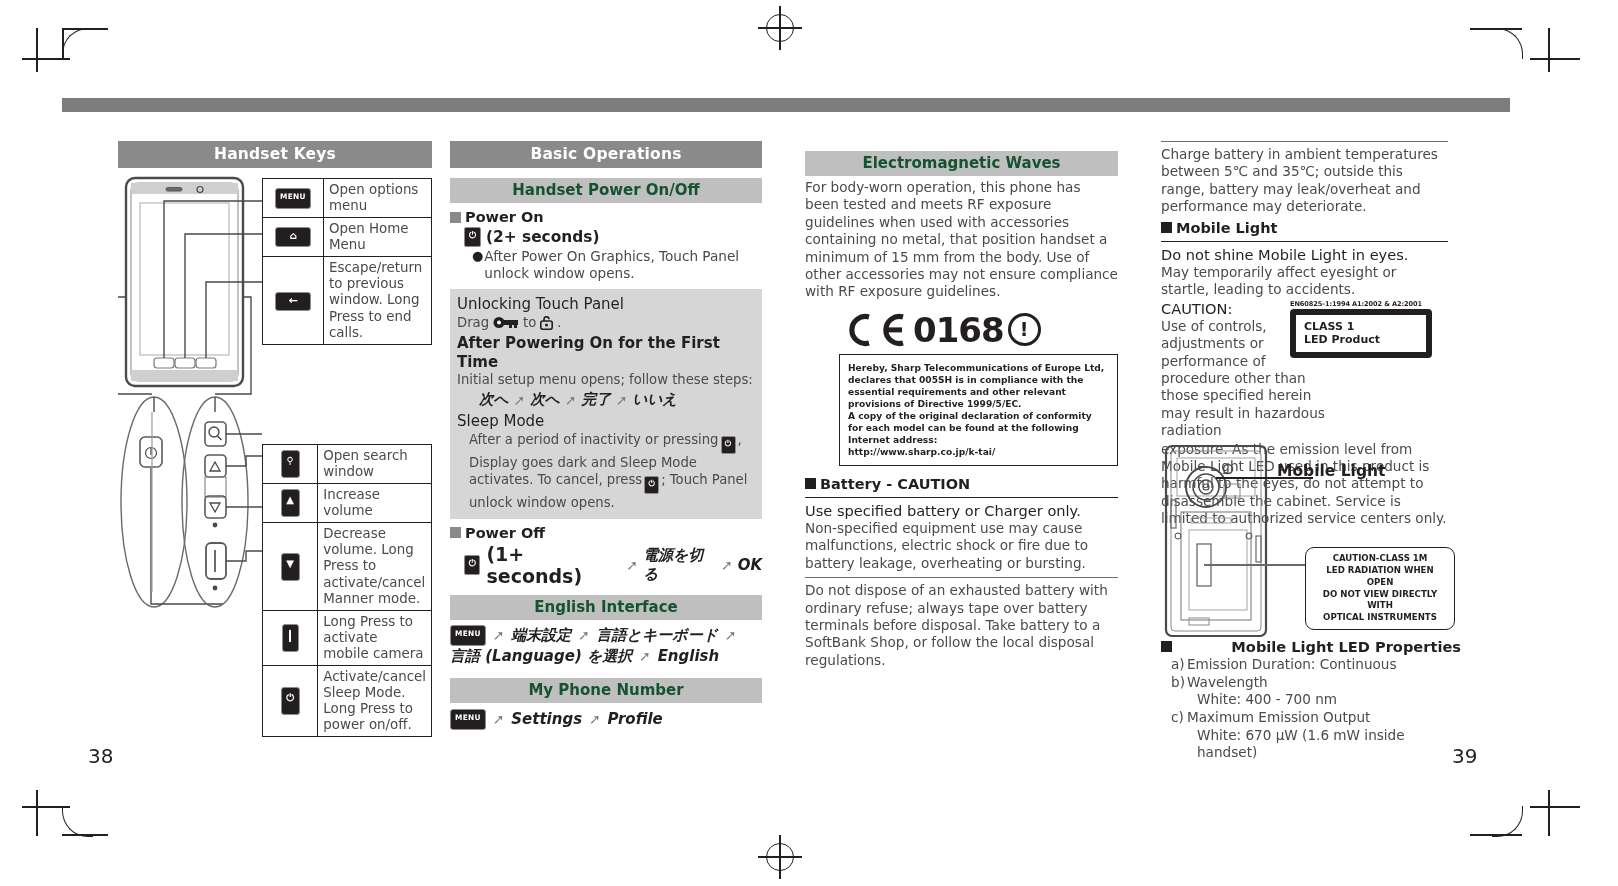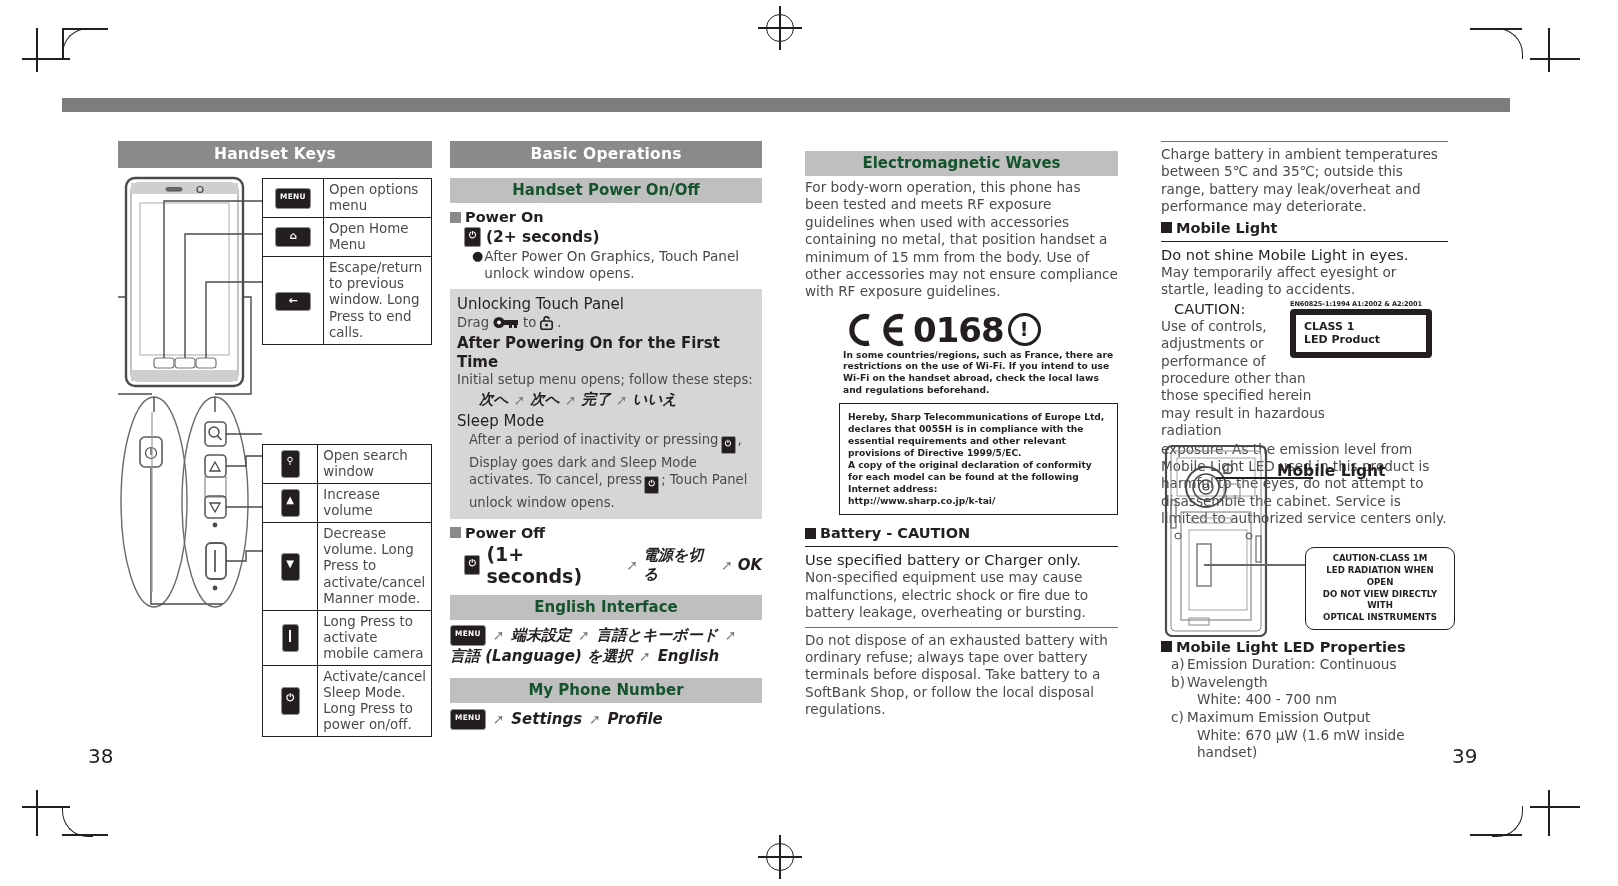--- a/index.html
+++ b/index.html
@@ -491,21 +491,20 @@
 
     <div class="ce-row">
       <svg width="66" height="34" viewBox="0 0 66 34">
         <path d="M26 4 a13.5 13.5 0 1 0 0 26" fill="none" stroke="#231f20" stroke-width="5.2"></path>
         <path d="M60 4 a13.5 13.5 0 1 0 0 26" fill="none" stroke="#231f20" stroke-width="5.2"></path>
         <rect x="44" y="14.4" width="15" height="5" fill="#231f20"></rect>
       </svg>
       <span class="ce-mark">0168</span>
       <span class="ce-bang">!</span>
     </div>
-    <div class="ce-note">In some countries/regions, such as France, there are restrictions on the use of Wi-Fi. If you intend to use Wi-Fi on the handset abroad, check the local laws and regulations beforehand.</div>
 
     <div class="decl-box">
       <span style="white-space:pre-line;">Hereby, Sharp Telecommunications of Europe Ltd, declares that 005SH is in compliance with the essential requirements and other relevant provisions of Directive 1999/5/EC.
 A copy of the original declaration of conformity for each model can be found at the following Internet address:
 http://www.sharp.co.jp/k-tai/</span>
     </div>
 
     <div class="sq-head black" style="margin-top:10px;">
       <span class="sq"></span>
       <span>Battery - CAUTION</span>
@@ -524,21 +523,21 @@
     <div class="sq-head black" style="margin-top:4px;">
       <span class="sq"></span>
       <span>Mobile Light</span>
     </div>
     <div class="rule"></div>
     <div class="semi-lead">Do not shine Mobile Light in eyes.</div>
     <div class="body-txt">May temporarily affect eyesight or startle, leading to accidents.</div>
 
     <div style="position:relative; min-height:74px;">
       <div style="width:170px;">
-        <div class="semi-lead" style="margin-top:1px;margin-left:13px;">CAUTION:</div>
+        <div class="semi-lead" style="margin-top:1px;">CAUTION:</div>
         <div class="body-txt">Use of controls, adjustments or performance of procedure other than those specified herein may result in hazardous radiation</div>
       </div>
 
       <div class="led-label">
         <div class="led-cap">EN60825-1:1994  A1:2002 &amp; A2:2001</div>
         <div class="led-box">
           <div class="led-inner">
             <div>CLASS 1</div>
             <div>LED Product</div>
           </div>
@@ -580,21 +579,21 @@
   </div>
 
   <div style="position:absolute; left:1277px; top:462px; font-size:15.5px; font-weight:bold; color:#231f20;">Mobile Light</div>
 
   <div class="caution-balloon" style="position:absolute; left:1305px; top:547px; width:134px; white-space:pre-line;">CAUTION-CLASS 1M
 LED RADIATION WHEN OPEN
 DO NOT VIEW DIRECTLY WITH
 OPTICAL INSTRUMENTS</div>
 
   <div style="position:absolute; left:1161px; top:638px; width:300px;">
-    <div class="sq-head black" style="margin:0 0 1px 0; font-size:14.6px;">
+    <div class="sq-head black" style="margin:0 0 1px 0; font-size:14.6px;justify-content:space-between;">
       <span class="sq"></span>
       <span>Mobile Light LED Properties</span>
     </div>
     <div class="abc-list">
       <div class="li">
         <span class="mk">a)</span>
         <span>Emission Duration: Continuous</span>
       </div>
       <div class="li">
         <span class="mk">b)</span>

